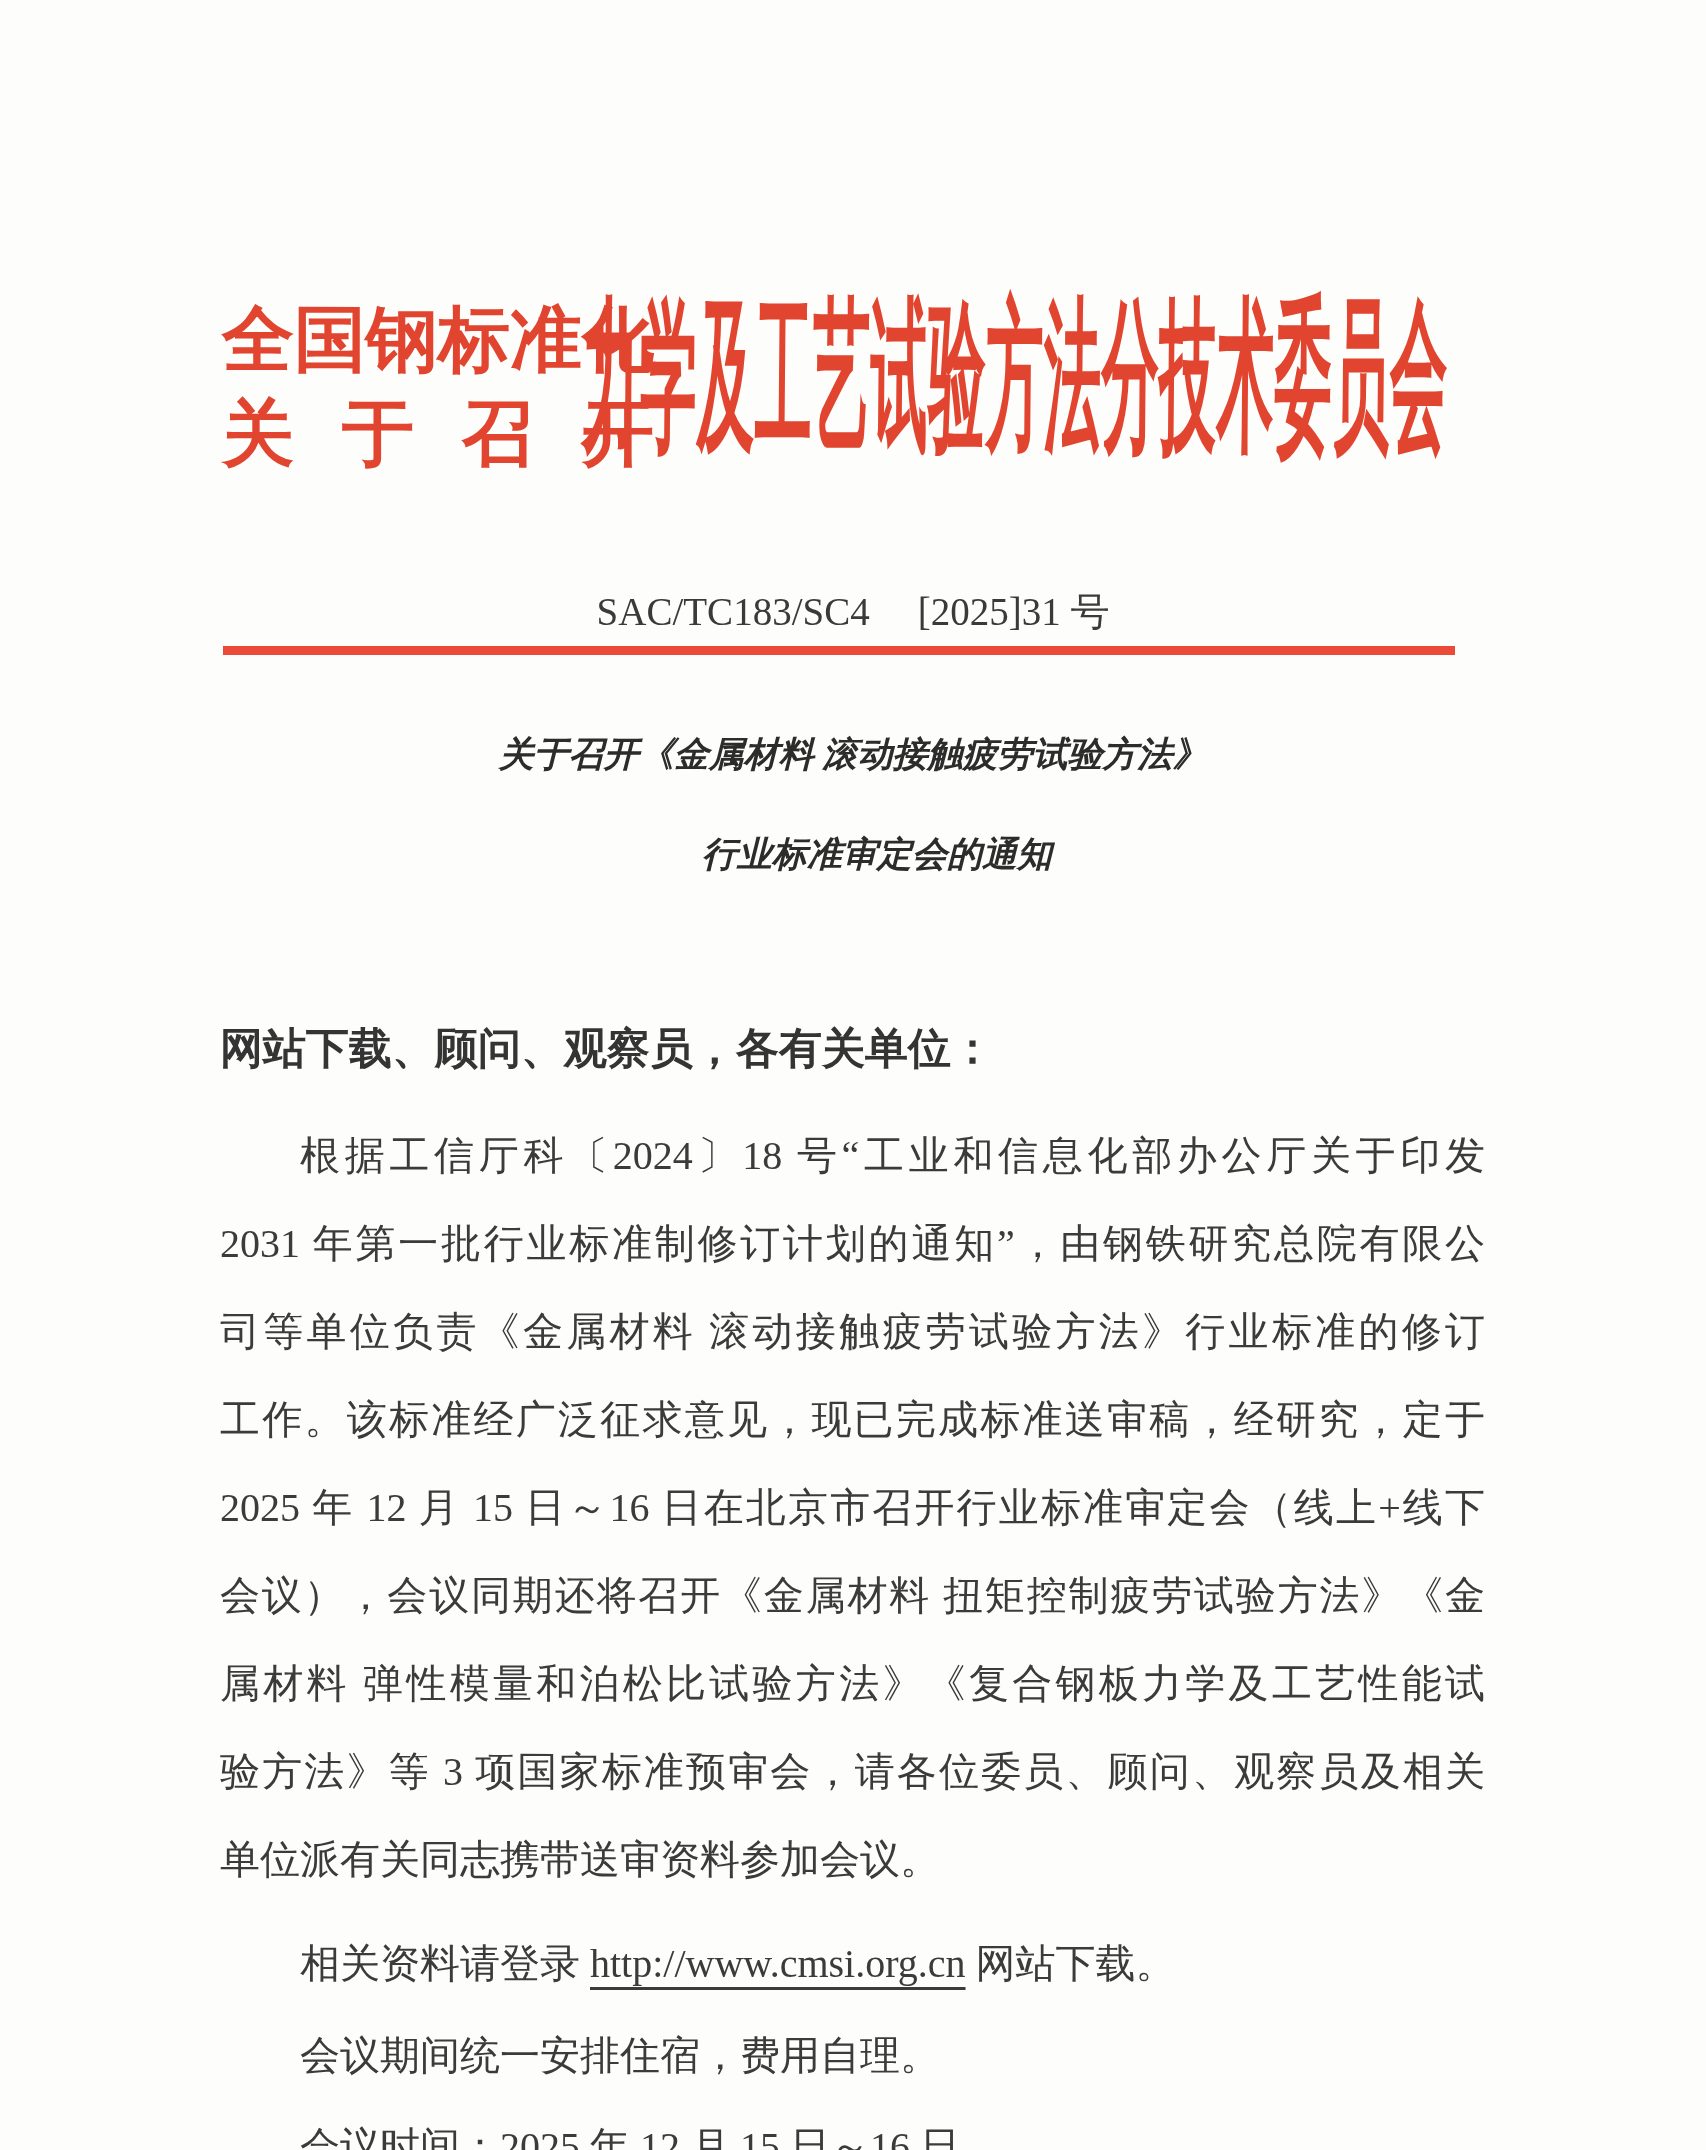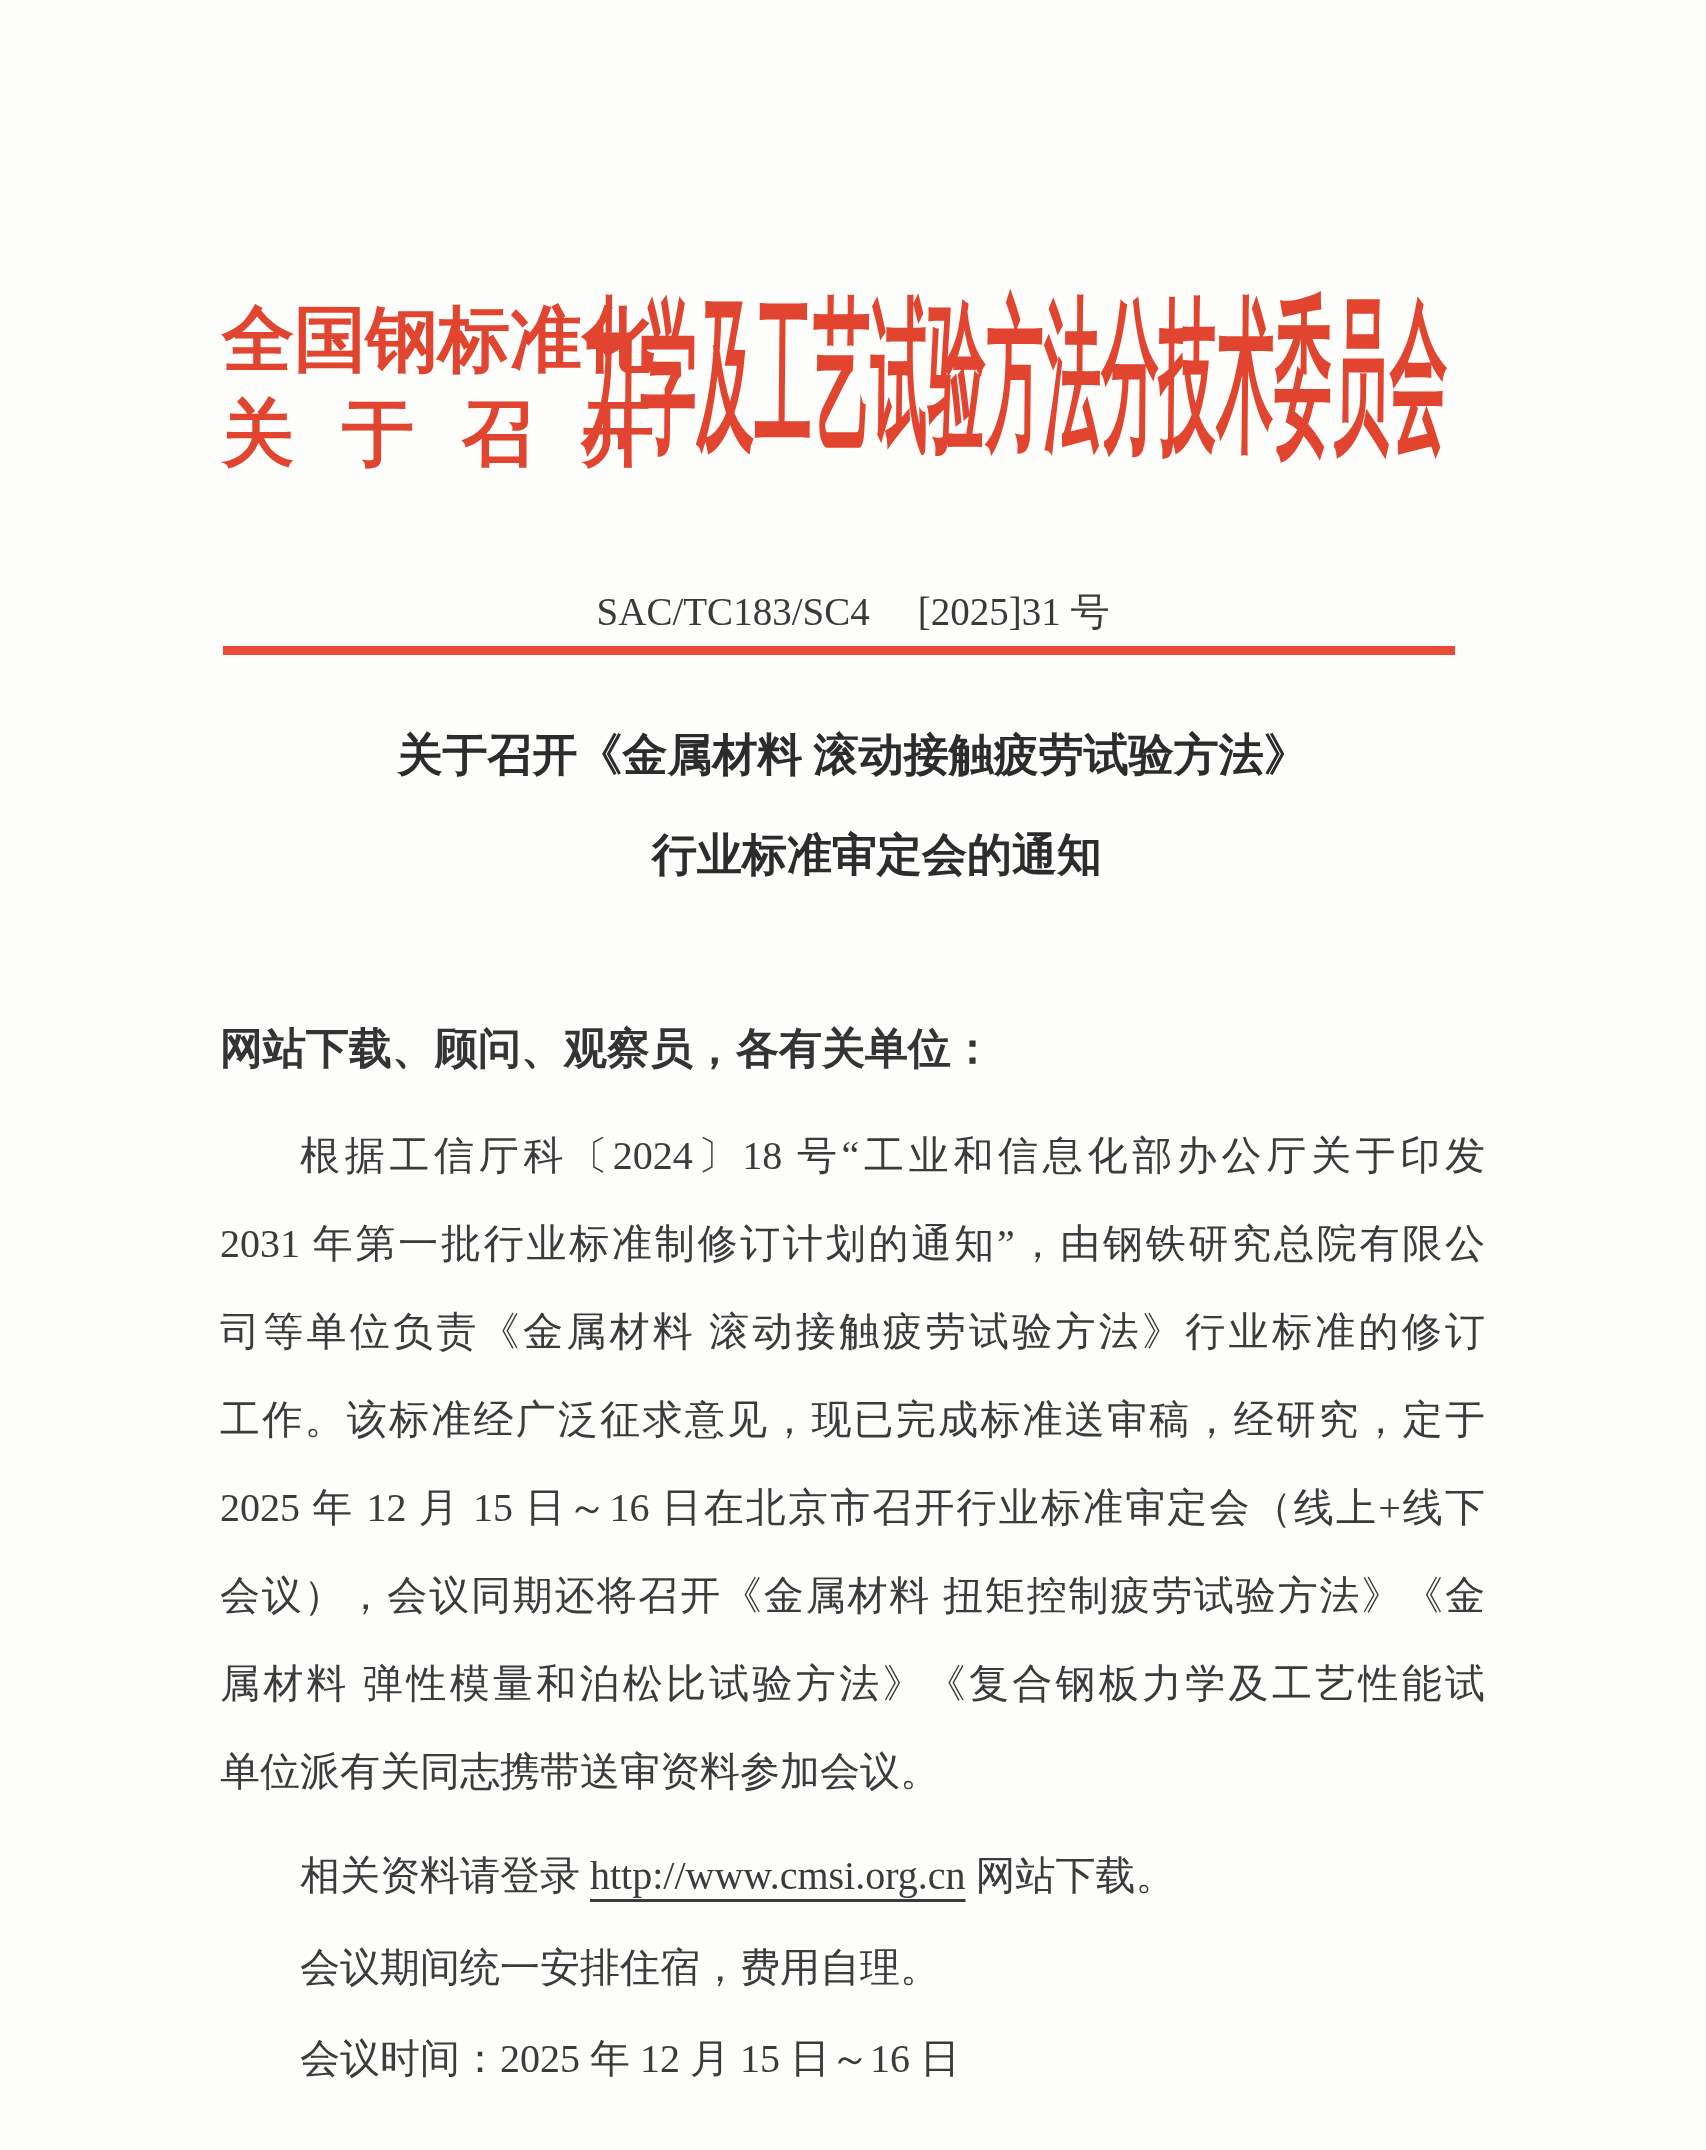--- a/index.html
+++ b/index.html
@@ -45,21 +45,22 @@
     position:absolute;left:223px;top:646px;
     width:1232px;height:9px;
     background:var(--rule_red,#e94b38);
   }
   
   .title{
     position:absolute;left:0;right:0;top:730px;
     text-align:center;
     color:var(--title_ink,#2c2c2c);
     font-weight:bold;
-    font-size:45px;
+    font-size:35px;
+    font-style:italic;
   }
   .title .t1{line-height:50px;}
   .title .t2{line-height:50px;margin-top:50px;padding-left:48px;}
   
   .salutation{
     position:absolute;left:220px;top:1023px;
     font-size:43px;line-height:52px;
     font-weight:600;
     color:#343434;
   }
@@ -113,20 +114,21 @@
   <div class="salutation">网站下载、顾问、观察员，各有关单位：</div>
 
   <div class="body-block">
     <div class="bline indent">根据工信厅科〔2024〕18 号“工业和信息化部办公厅关于印发</div>
     <div class="bline">2031 年第一批行业标准制修订计划的通知”，由钢铁研究总院有限公</div>
     <div class="bline">司等单位负责《金属材料 滚动接触疲劳试验方法》行业标准的修订</div>
     <div class="bline">工作。该标准经广泛征求意见，现已完成标准送审稿，经研究，定于</div>
     <div class="bline">2025 年 12 月 15 日～16 日在北京市召开行业标准审定会（线上+线下</div>
     <div class="bline">会议），会议同期还将召开《金属材料 扭矩控制疲劳试验方法》《金</div>
     <div class="bline">属材料 弹性模量和泊松比试验方法》《复合钢板力学及工艺性能试</div>
+    <div class="bline">验方法》等 3 项国家标准预审会，请各位委员、顾问、观察员及相关</div>
     <div class="bline pend">单位派有关同志携带送审资料参加会议。</div>
 
     <div class="bline pend indent gap-lg">
       <span>相关资料请登录 </span><a class="url">http://www.cmsi.org.cn</a><span> 网站下载。</span>
     </div>
 
     <div class="bline pend indent gap-sm">会议期间统一安排住宿，费用自理。</div>
     <div class="bline pend indent gap-sm">会议时间：2025 年 12 月 15 日～16 日</div>
   </div>
 

